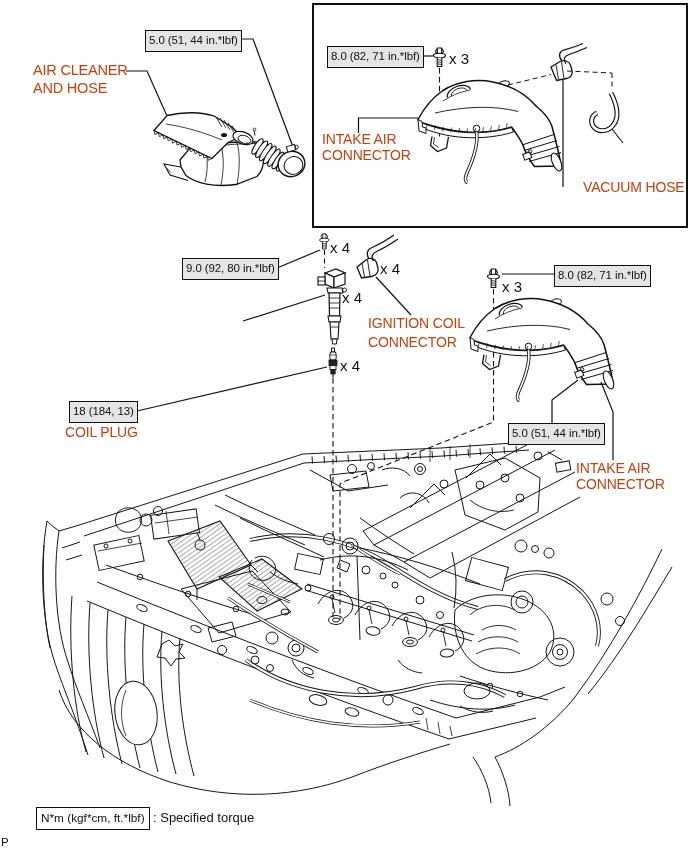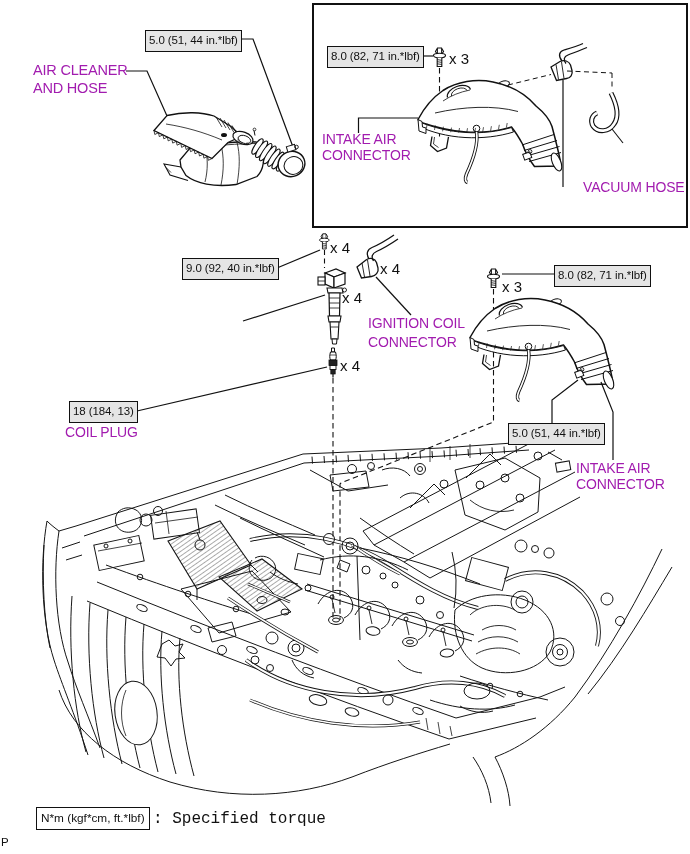--- a/index.html
+++ b/index.html
@@ -1,28 +1,28 @@
 <!DOCTYPE html>
 <html><head>
 <meta charset="utf-8">
 <style>
   html,body{margin:0;padding:0;background:#ffffff;}
   #page{position:relative;width:690px;height:854px;background:#ffffff;overflow:hidden;
         font-family:"Liberation Sans","DejaVu Sans",sans-serif;color:#111;}
   #art{position:absolute;left:0;top:0;}
-  .lbl{position:absolute;white-space:nowrap;color:#a21caf;}
+  .lbl{position:absolute;white-space:nowrap;color:#c2410c;}
   .lbl-std{font-size:14.5px;line-height:18px;letter-spacing:-0.2px;}
   .lbl-cap{font-size:14px;line-height:18px;letter-spacing:-0.15px;}
   .tqbox{position:absolute;border:1.5px solid #111;background:#e5e5e5;font-size:11.5px;
          line-height:1;padding:4px 3px 4.5px 3px;white-space:nowrap;letter-spacing:-0.1px;}
   .count{position:absolute;font-size:15px;white-space:nowrap;}
   #inset-title{position:absolute;font-size:16px;white-space:nowrap;}
   #footer-key-box{position:absolute;border:1.4px solid #111;background:#fff;font-size:11.8px;
                   line-height:1;padding:4.5px 4px;white-space:nowrap;}
-  #footer-desc{position:absolute;font-size:16px;white-space:nowrap;font-family:Liberation Mono, monospace;}
+  #footer-desc{position:absolute;font-size:13px;white-space:nowrap;}
   #page-marker{position:absolute;font-size:11.5px;}
 </style>
 </head>
 <body>
 
 <div id="page">
 
 <svg id="art" width="690" height="854" viewBox="0 0 690 854">
   <defs>
     <pattern id="hatch" width="3.8" height="3.8" patternUnits="userSpaceOnUse" patternTransform="rotate(55)">
@@ -382,21 +382,21 @@
   <div class="tqbox" style="left:145px;top:30px;">5.0 (51, 44 in.*lbf)</div>
 
   <div class="tqbox" style="left:327px;top:46px;">8.0 (82, 71 in.*lbf)</div>
   <div class="count" style="left:449px;top:50px;">x 3</div>
   <div class="lbl lbl-cap" style="left:322px;top:131px;line-height:16px;">
     <div>INTAKE AIR</div>
     <div>CONNECTOR</div>
   </div>
   <div class="lbl lbl-cap" style="left:583px;top:144px;margin-top:34px;">VACUUM HOSE</div>
 
-  <div class="tqbox" style="left:182px;top:258px;">9.0 (92, 40 in.*lbf)</div>
+  <div class="tqbox" style="left:182px;top:258px;">9.0 (92, 80 in.*lbf)</div>
   <div class="count" style="left:330px;top:239px;">x 4</div>
   <div class="count" style="left:380px;top:260px;">x 4</div>
   <div class="count" style="left:342px;top:289px;">x 4</div>
   <div class="lbl lbl-cap" style="left:368px;top:314px;line-height:18.5px;">
     <div>IGNITION COIL</div>
     <div>CONNECTOR</div>
   </div>
   <div class="count" style="left:340px;top:357px;">x 4</div>
   <div class="tqbox" style="left:69px;top:401px;">18 (184, 13)</div>
   <div class="lbl lbl-cap" style="left:65px;top:423px;">COIL PLUG</div>

